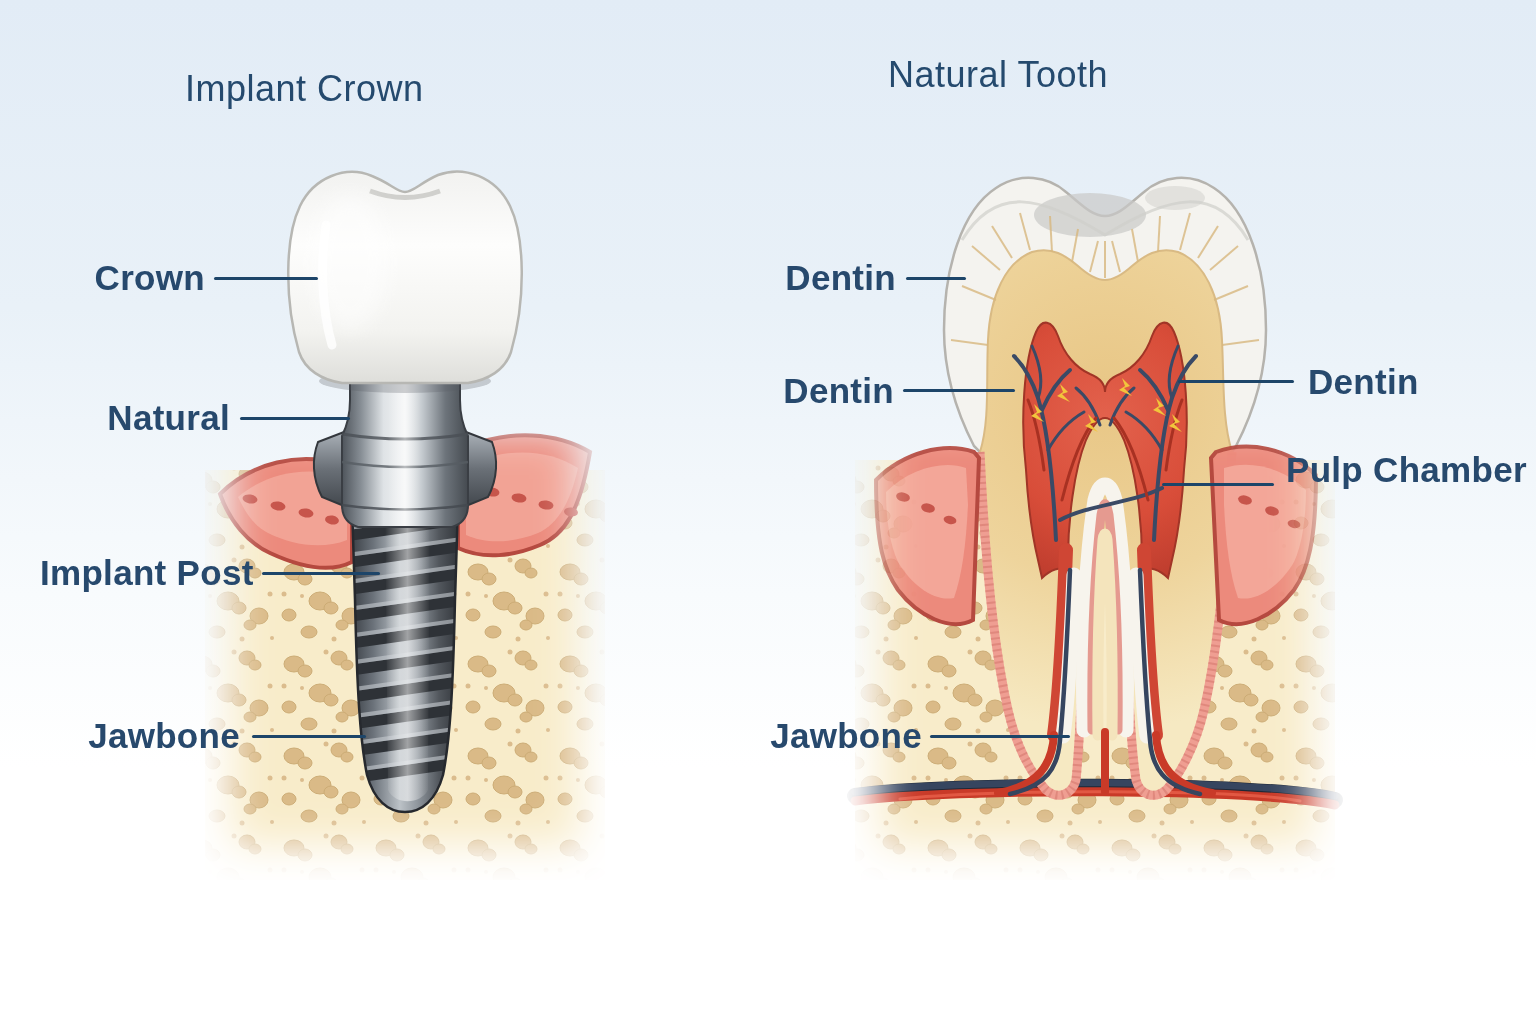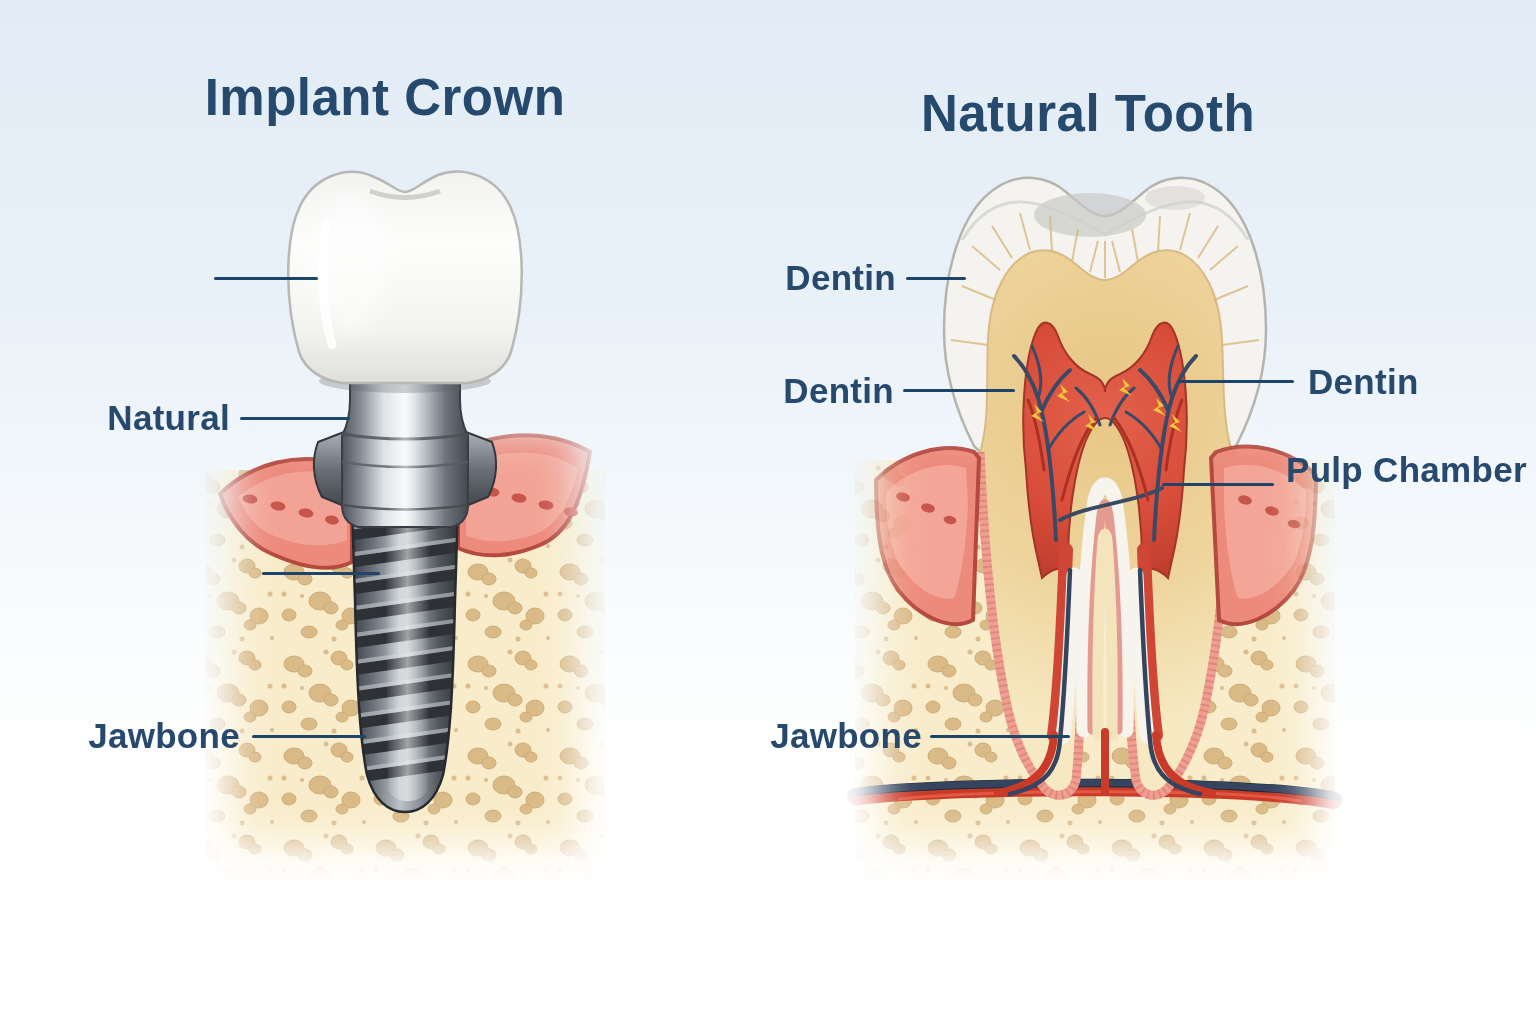--- a/index.html
+++ b/index.html
@@ -9,22 +9,22 @@
     background:linear-gradient(180deg,#e2ecf6 0%,#e9f1f8 30%,#f8fbfd 58%,#ffffff 75%);
   }
   .stage{position:absolute;inset:0;}
   svg.art{position:absolute;left:0;top:0;}
   .label{
     position:absolute;color:#27496d;font-weight:600;font-size:35px;
     letter-spacing:.3px;white-space:nowrap;line-height:40px;
   }
   .label.r{text-align:right;}
   .title{
-    position:absolute;color:#254a6e;font-weight:700;font-size:51px;
-    letter-spacing:.5px;text-align:center;white-space:nowrap;
+    position:absolute;color:#254a6e;font-weight:400;font-size:36px;
+    letter-spacing:.5px;text-align:left;white-space:nowrap;
   }
   .leader{position:absolute;height:3px;background:#1d4569;border-radius:2px;}
 </style>
 </head>
 <body>
 
 <div class="stage">
 
 <svg class="art" width="1536" height="1024" viewBox="0 0 1536 1024">
   <defs>
@@ -330,27 +330,29 @@
           <ellipse cx="1245" cy="500" rx="7" ry="4.5" transform="rotate(14 1245 500)"></ellipse>
           <ellipse cx="1272" cy="511" rx="7" ry="4.5" transform="rotate(14 1272 511)"></ellipse>
           <ellipse cx="1294" cy="524" rx="6.5" ry="4" transform="rotate(14 1294 524)"></ellipse>
         </g>
       </g>
     </g>
   </g>
 </svg>
 
   <div class="title" style="left:185px;top:68px;width:400px;">Implant Crown</div>
-  <div class="title" style="left:888px;top:84px;width:400px;">Natural Tooth</div>
-
+  <div class="title" style="left:888px;top:54px;width:400px;">Natural Tooth</div>
+
+  <div class="label r" style="left:40px;top:258px;width:165px;">Crown</div>
   <div class="leader" style="left:214px;top:277px;width:104px;"></div>
 
   <div class="label r" style="left:40px;top:398px;width:190px;">Natural</div>
   <div class="leader" style="left:240px;top:417px;width:110px;"></div>
 
+  <div class="label r" style="left:40px;top:553px;width:212px;">Implant Post</div>
   <div class="leader" style="left:262px;top:572px;width:118px;"></div>
 
   <div class="label r" style="left:40px;top:716px;width:200px;">Jawbone</div>
   <div class="leader" style="left:252px;top:735px;width:114px;"></div>
 
   <div class="label r" style="left:740px;top:258px;width:156px;">Dentin</div>
   <div class="leader" style="left:906px;top:277px;width:60px;"></div>
 
   <div class="label r" style="left:730px;top:371px;width:164px;">Dentin</div>
   <div class="leader" style="left:903px;top:389px;width:112px;"></div>

